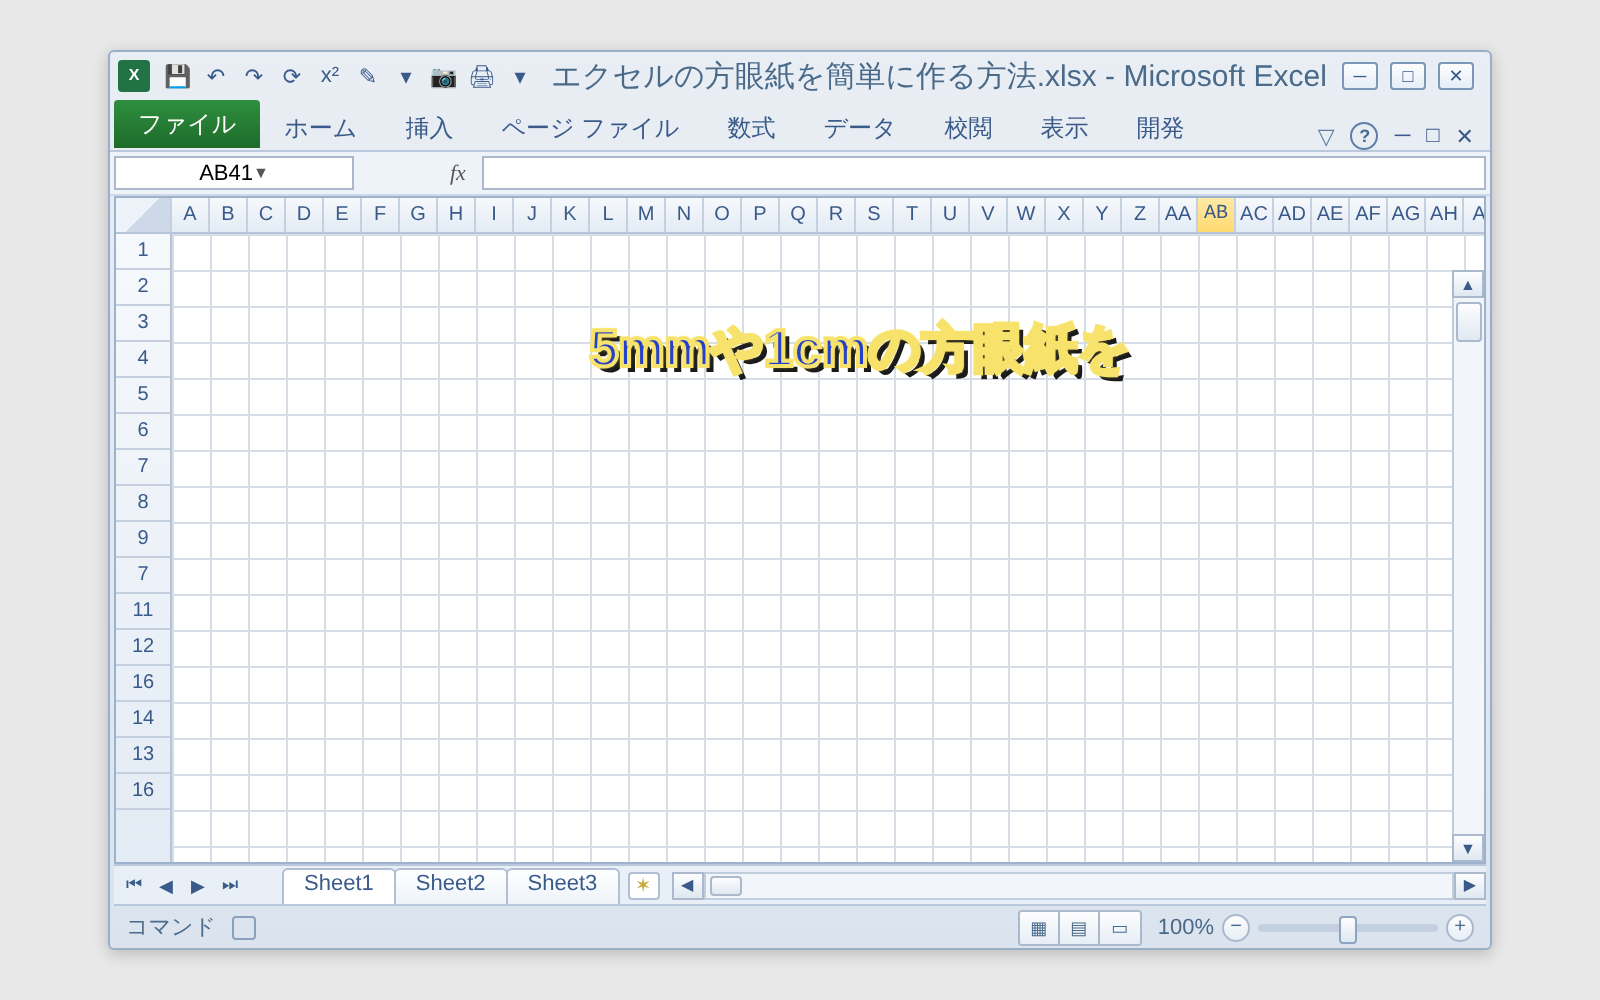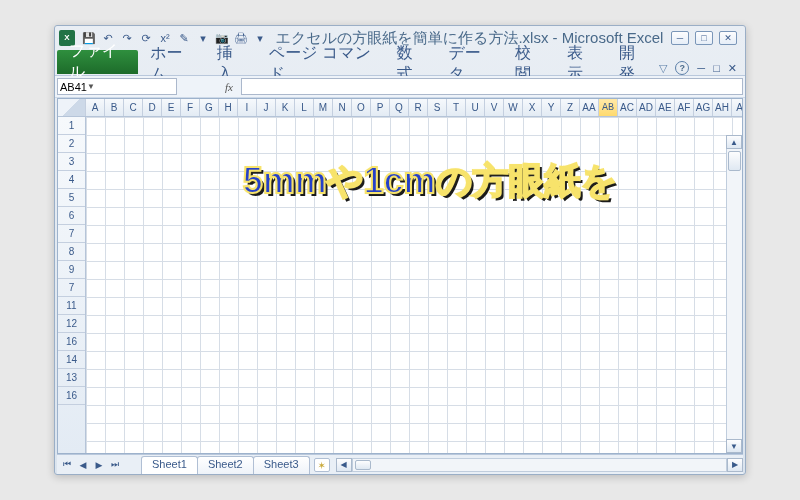--- a/index.html
+++ b/index.html
@@ -42,39 +42,39 @@
     height: 26px;
     display: flex; align-items: flex-end;
     padding: 0 2px;
     gap: 0;
     border-bottom: 1px solid #b9c8dc;
   }
   .file-tab {
     align-self:stretch;
     background: linear-gradient(#2f8f3e,#1d6b2a);
     color:#fff; padding:0 12px; display:flex; align-items:center;
-    font-size:16px;
+    font-size:12px;
     border-radius:2px 2px 0 0;
     height:24px;margin-bottom:-1px;
   }
-  .tab { padding:0 10px; height:22px; display:flex; align-items:center; color:#3a5a8a; font-size:16px; margin:0 2px;}
+  .tab { padding:0 10px; height:22px; display:flex; align-items:center; color:#3a5a8a; font-size:12px; margin:0 2px;}
   .ribbon .spacer{flex:1;}
   .ribbon .help-icons{display:flex;gap:8px;color:#3a5a8a;align-items:center;padding-right:6px;}
   .circ{width:14px;height:14px;border:1px solid #5b7fa8;border-radius:50%;display:flex;align-items:center;justify-content:center;font:bold 9px/1 Arial;color:#4a6a8a;}
   
   .fbar {
     height: 22px;
     background:#eef3f9;
     border-bottom:1px solid #cdd9e8;
     display:flex;align-items:stretch;
     padding:2px;
     gap:2px;
   }
   .namebox {
-    width:120px;background:#fff;border:1px solid #abb8cc;display:flex;align-items:center;padding:0 2px;font-size:11px;justify-content:flex-start;
+    width:120px;background:#fff;border:1px solid #abb8cc;display:flex;align-items:center;padding:0 12px;font-size:11px;justify-content:center;
   }
   .namebox .dd{font-size:8px;color:#555;}
   .fbar-btns{display:flex;align-items:center;gap:6px;padding:0 6px;color:#888;}
   .fx{font:italic 11px Georgia;color:#555;margin-left:40px;}
   .formula-input{flex:1;background:#fff;border:1px solid #abb8cc;}
   
   .gridwrap{flex:1;display:flex;flex-direction:column;background:#fff;border:1px solid #9db2cc;margin:0 2px;position:relative;overflow:hidden;}
   .colhdr{height:18px;display:flex;background:linear-gradient(#f6f9fc,#e3ebf4);border-bottom:1px solid #b5c4d8;}
   .sel-all{width:28px;border-right:1px solid #c4cfdf;background:linear-gradient(135deg,#eef3f9 50%,#cdd9e8 50%);}
   .cols{flex:1;display:flex;overflow:hidden;}
@@ -86,21 +86,21 @@
   .cells{flex:1;position:relative;
     background-image:
       linear-gradient(#d6dde6 1px, transparent 1px),
       linear-gradient(90deg,#d6dde6 1px, transparent 1px);
     background-size: 19px 18px;
   }
   .overlay{
     position:absolute;left:0;right:0;top:40px;
     text-align:center;pointer-events:none;
     font-weight:900;
-    font-size:36px;
+    font-size:26px;
     line-height:1.35;
     color:#2540c9;
     -webkit-text-stroke: 2px #f7e36b;
     text-shadow: 0 0 2px #f7e36b, 3px 3px 0 #1a1a1a;
     font-family:"Yu Gothic","Meiryo",sans-serif;
     padding:0 4px;
     margin-left:32px;
   }
   
   .sheetrow{
@@ -158,21 +158,21 @@
     <div class="title-text">エクセルの方眼紙を簡単に作る方法.xlsx - Microsoft Excel</div>
     <div class="win-ctrl">
       <div class="win-btn">─</div>
       <div class="win-btn">□</div>
       <div class="win-btn">✕</div>
     </div>
   </div>
 
   <div class="ribbon">
     <div class="file-tab">ファイル</div>
-    <div id="tabs-holder" style="display:contents"><div class="tab">ホーム</div><div class="tab">挿入</div><div class="tab">ページ コマンド</div><div class="tab">数式</div><div class="tab">データ</div><div class="tab">校閲</div><div class="tab">表示</div><div class="tab">開発</div></div>
+    <div id="tabs-holder" style="display:contents"><div class="tab">ホーム</div><div class="tab">挿入</div><div class="tab">ページ ファイル</div><div class="tab">数式</div><div class="tab">データ</div><div class="tab">校閲</div><div class="tab">表示</div><div class="tab">開発</div></div>
     <div class="spacer"></div>
     <div class="help-icons">
       <span style="color:#5b7fa8;">▽</span>
       <span class="circ">?</span>
       <span>─</span>
       <span>□</span>
       <span>✕</span>
     </div>
   </div>
 
@@ -273,14 +273,30 @@
         <div class="sheet">Sheet3</div>
       </div>
     <div class="newsheet">✶</div>
     <div class="hscroll">
       <div class="sbtn">◀</div>
       <div class="track"></div>
       <div class="sbtn">▶</div>
     </div>
   </div>
 
+  <div class="status">
+    <span>コマンド</span>
+    <span style="width:12px;height:12px;border:1px solid #8aa0bc;border-radius:2px;display:inline-block;"></span>
+    <div class="spacer"></div>
+    <div class="viewbtns">
+      <div class="vb">▦</div>
+      <div class="vb">▤</div>
+      <div class="vb">▭</div>
+    </div>
+    <div class="zoom">
+      <span>100%</span>
+      <div class="zbtn">−</div>
+      <div class="slider"></div>
+      <div class="zbtn">+</div>
+    </div>
+  </div>
 
 </div>
 
 </body></html>

